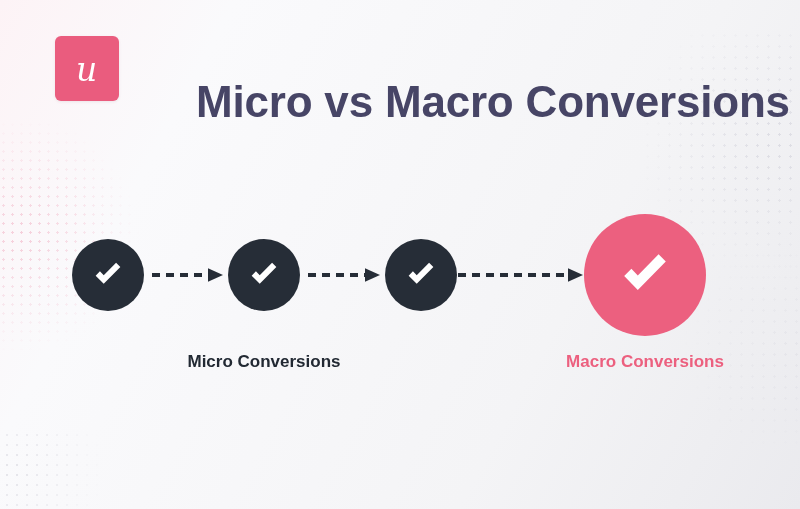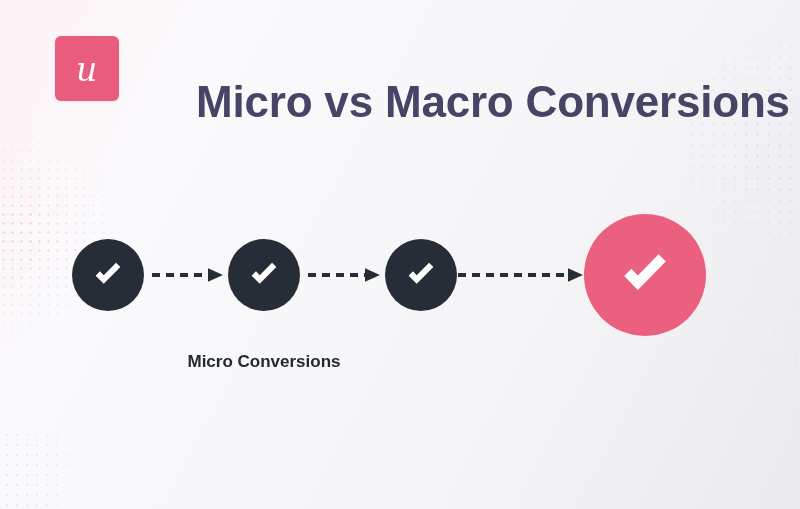--- a/index.html
+++ b/index.html
@@ -232,15 +232,16 @@
       <path d="M110 2.2 L125 9 L110 15.8 Z" fill="#262d37"></path>
     </svg>
 
     <div class="node macro node-4">
       <svg class="check large" viewBox="0 0 24 24" aria-hidden="true">
         <path d="M4.2 12.4 L9.3 17.6 L19.8 6.9 L17.1 4.2 L9.3 12.2 L6.9 9.7 Z" fill="#ffffff"></path>
       </svg>
     </div>
 
     <div class="label label-micro">Micro Conversions</div>
+    <div class="label label-macro">Macro Conversions</div>
 
   </div>
 </div>
 
 </body></html>

